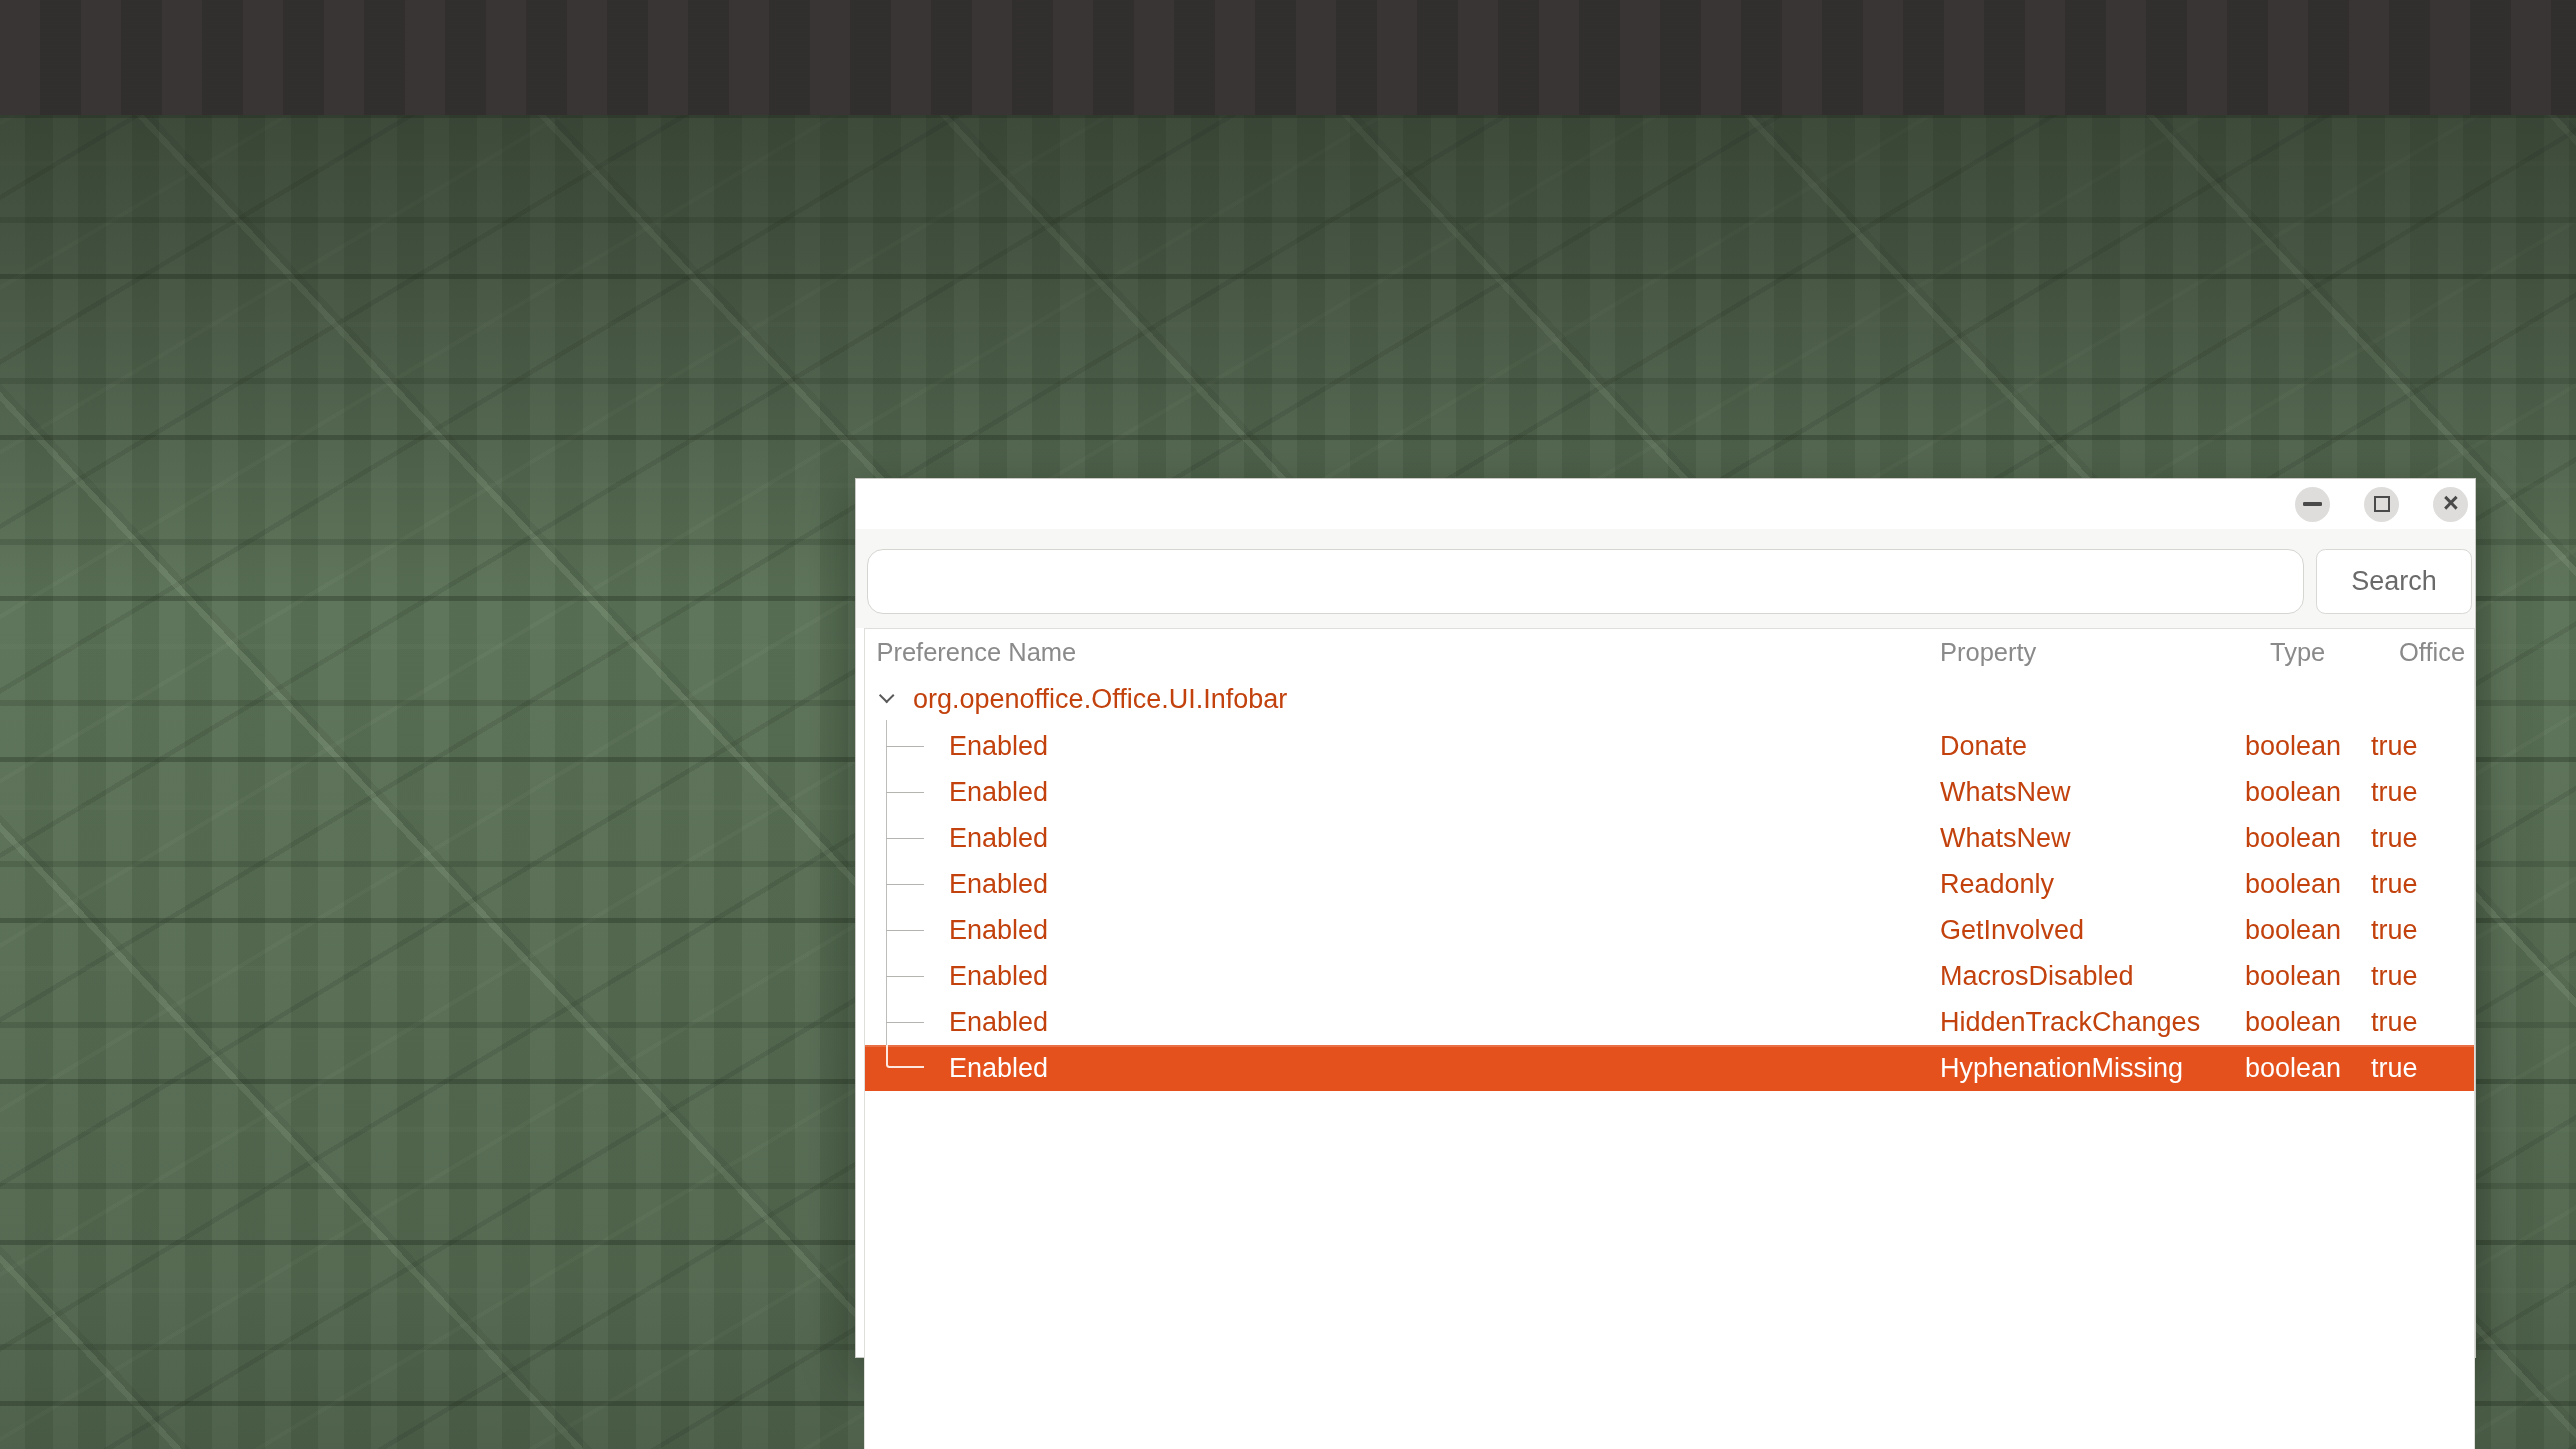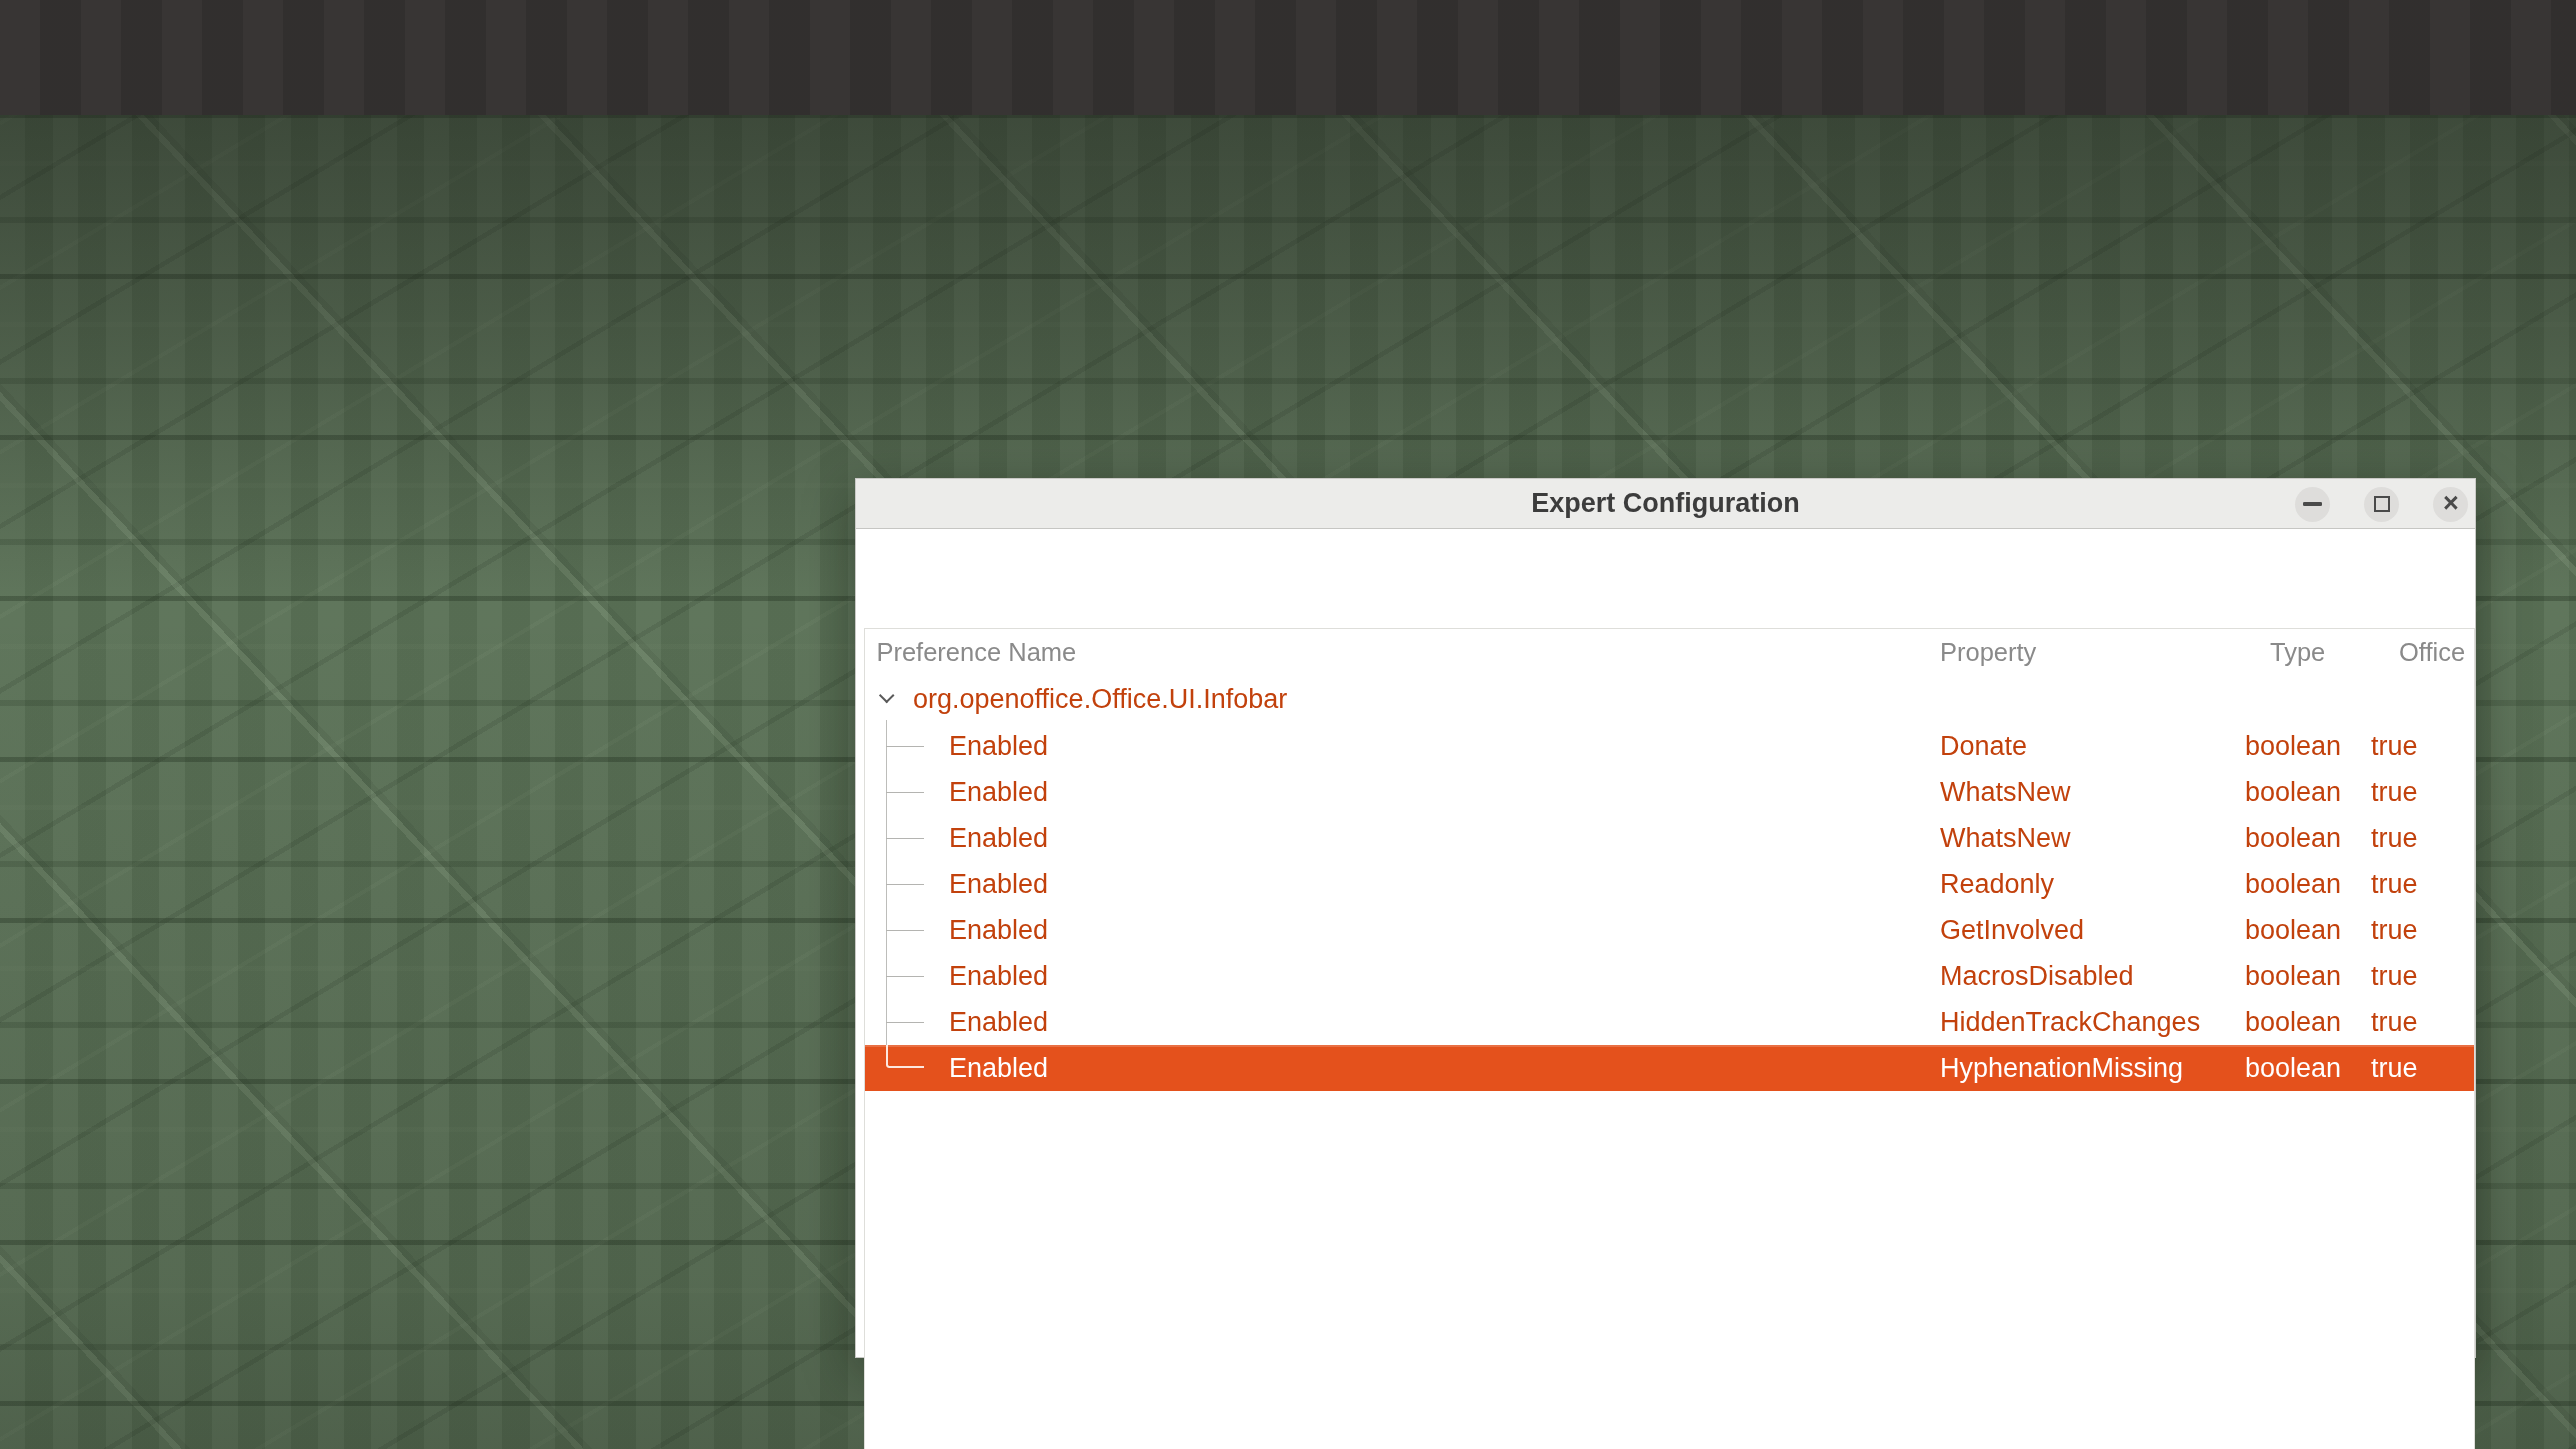--- a/index.html
+++ b/index.html
@@ -96,35 +96,36 @@
 
 <div class="stage">
 
   <div class="wallpaper"></div>
   <div class="wallpaper-shade"></div>
   <div class="top-strip"></div>
 
 
   <div class="dialog">
 
-    <div class="titlebar">
-      <span class="titlebar-text">Expert Configuration</span>
-    </div>
     <div class="win-buttons">
       <div class="win-btn" title="Minimize">
         <span class="min-glyph"></span>
       </div>
       <div class="win-btn" title="Maximize">
         <span class="sq"></span>
       </div>
       <div class="win-btn" title="Close">
         <span class="close-glyph">×</span>
       </div>
     </div>
 
+    <div class="search-panel">
+      <input class="search-input" type="text" value="" style="">
+      <div class="search-btn">Search</div>
+    </div>
 
     <div class="table">
 
       <div class="thead">
         <div class="th th-pref">Preference Name</div>
         <div class="th th-prop">Property</div>
         <div class="th th-type">Type</div>
         <div class="th th-value">Office</div>
       </div>
 

